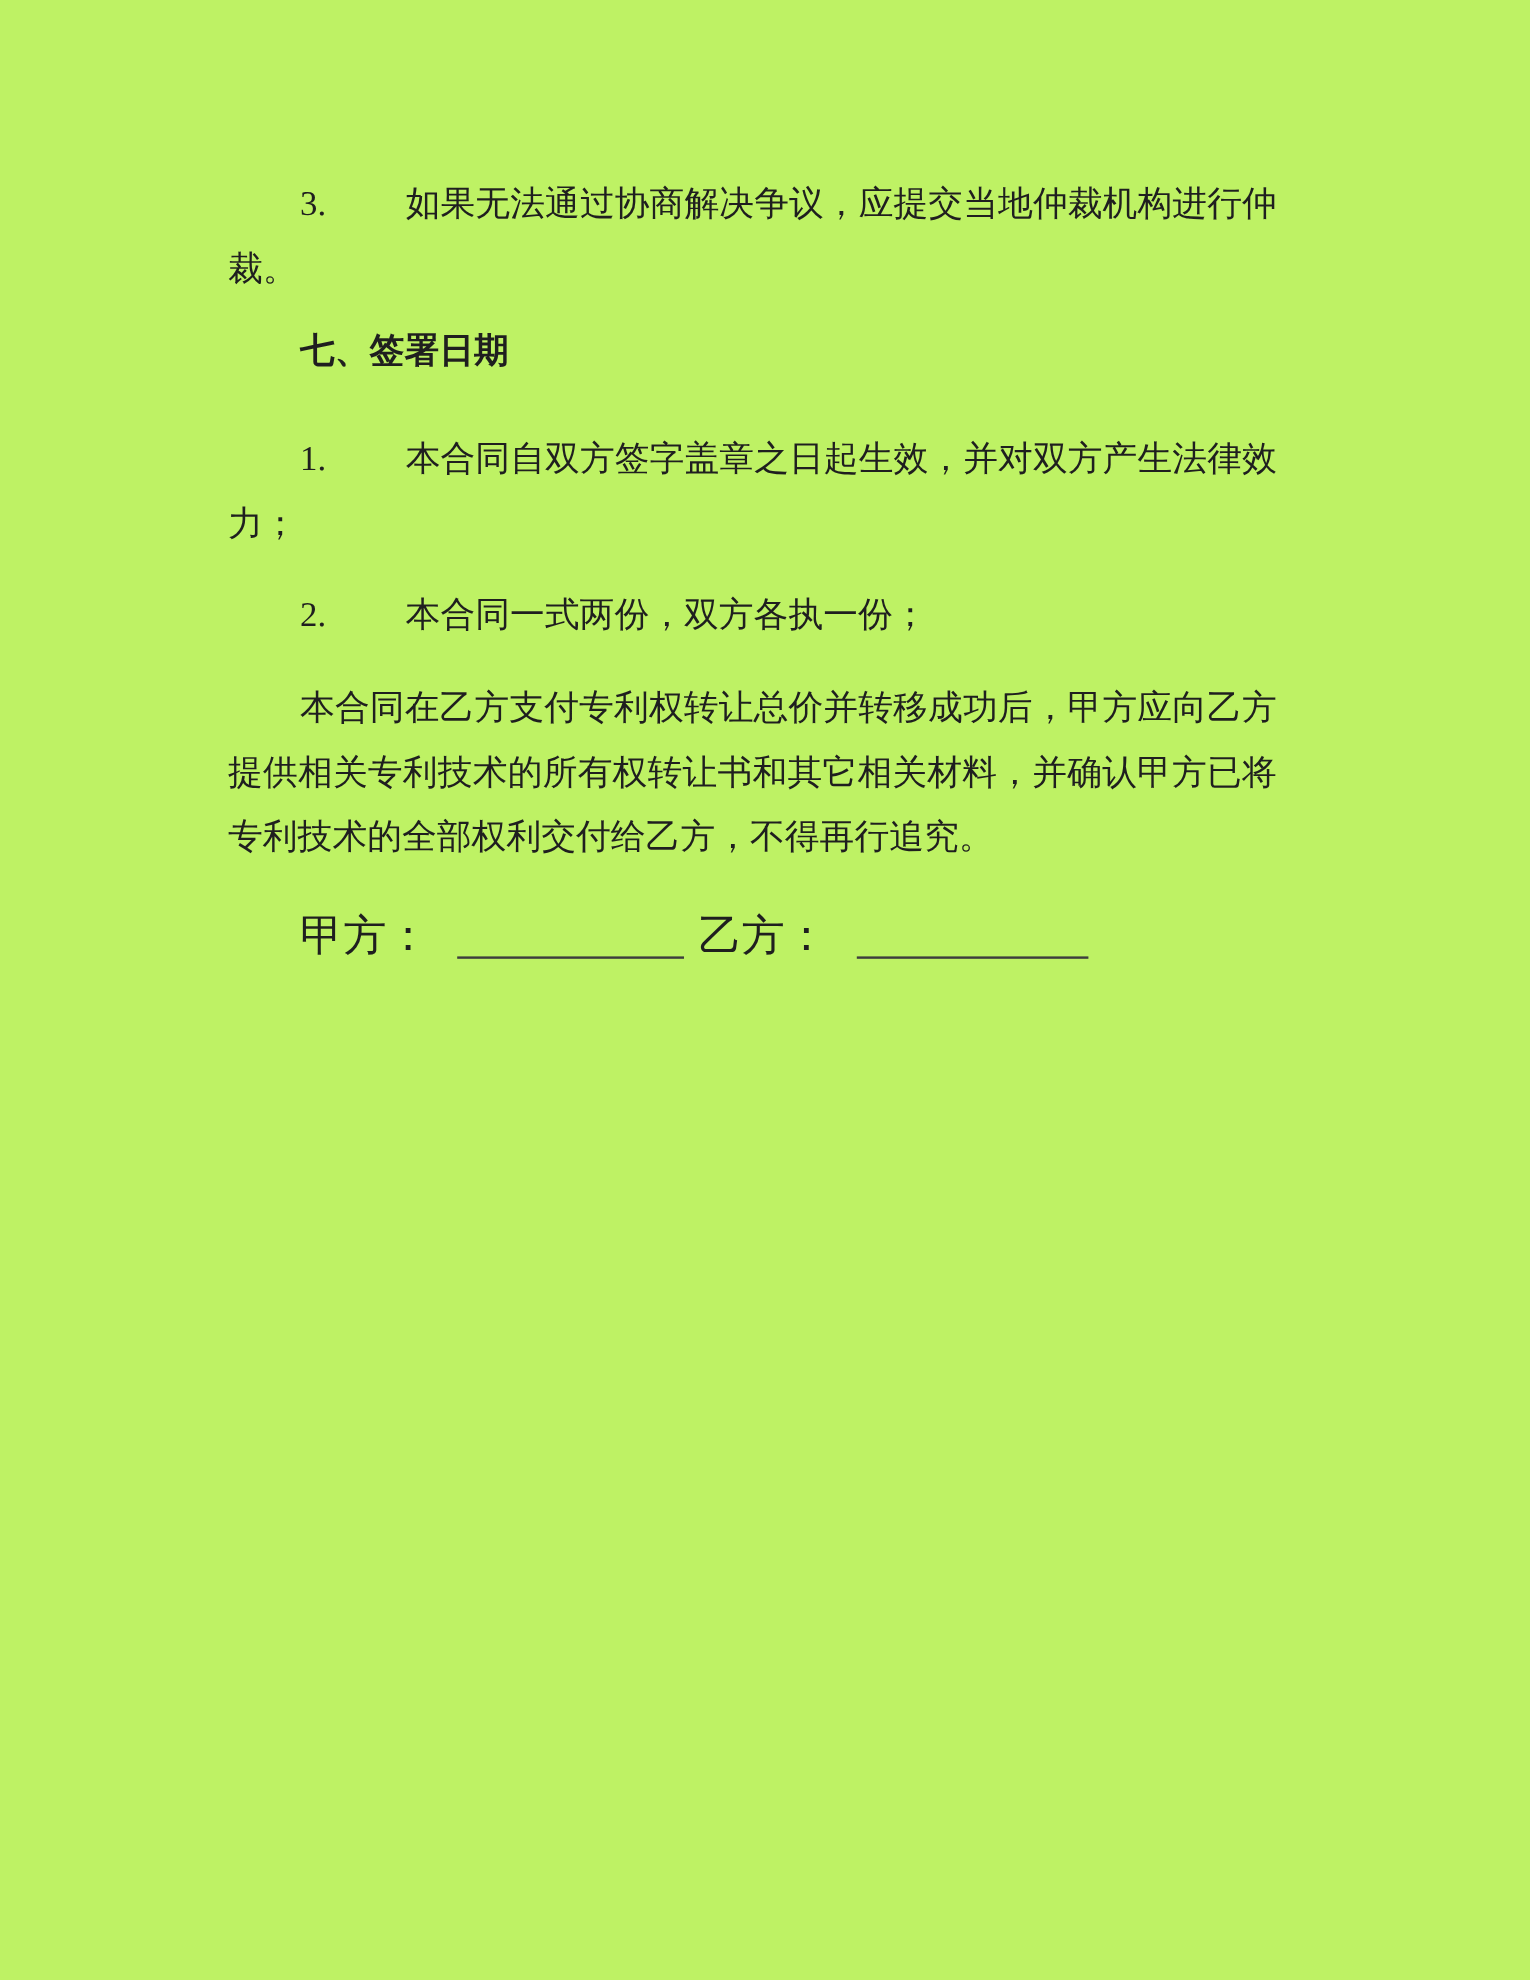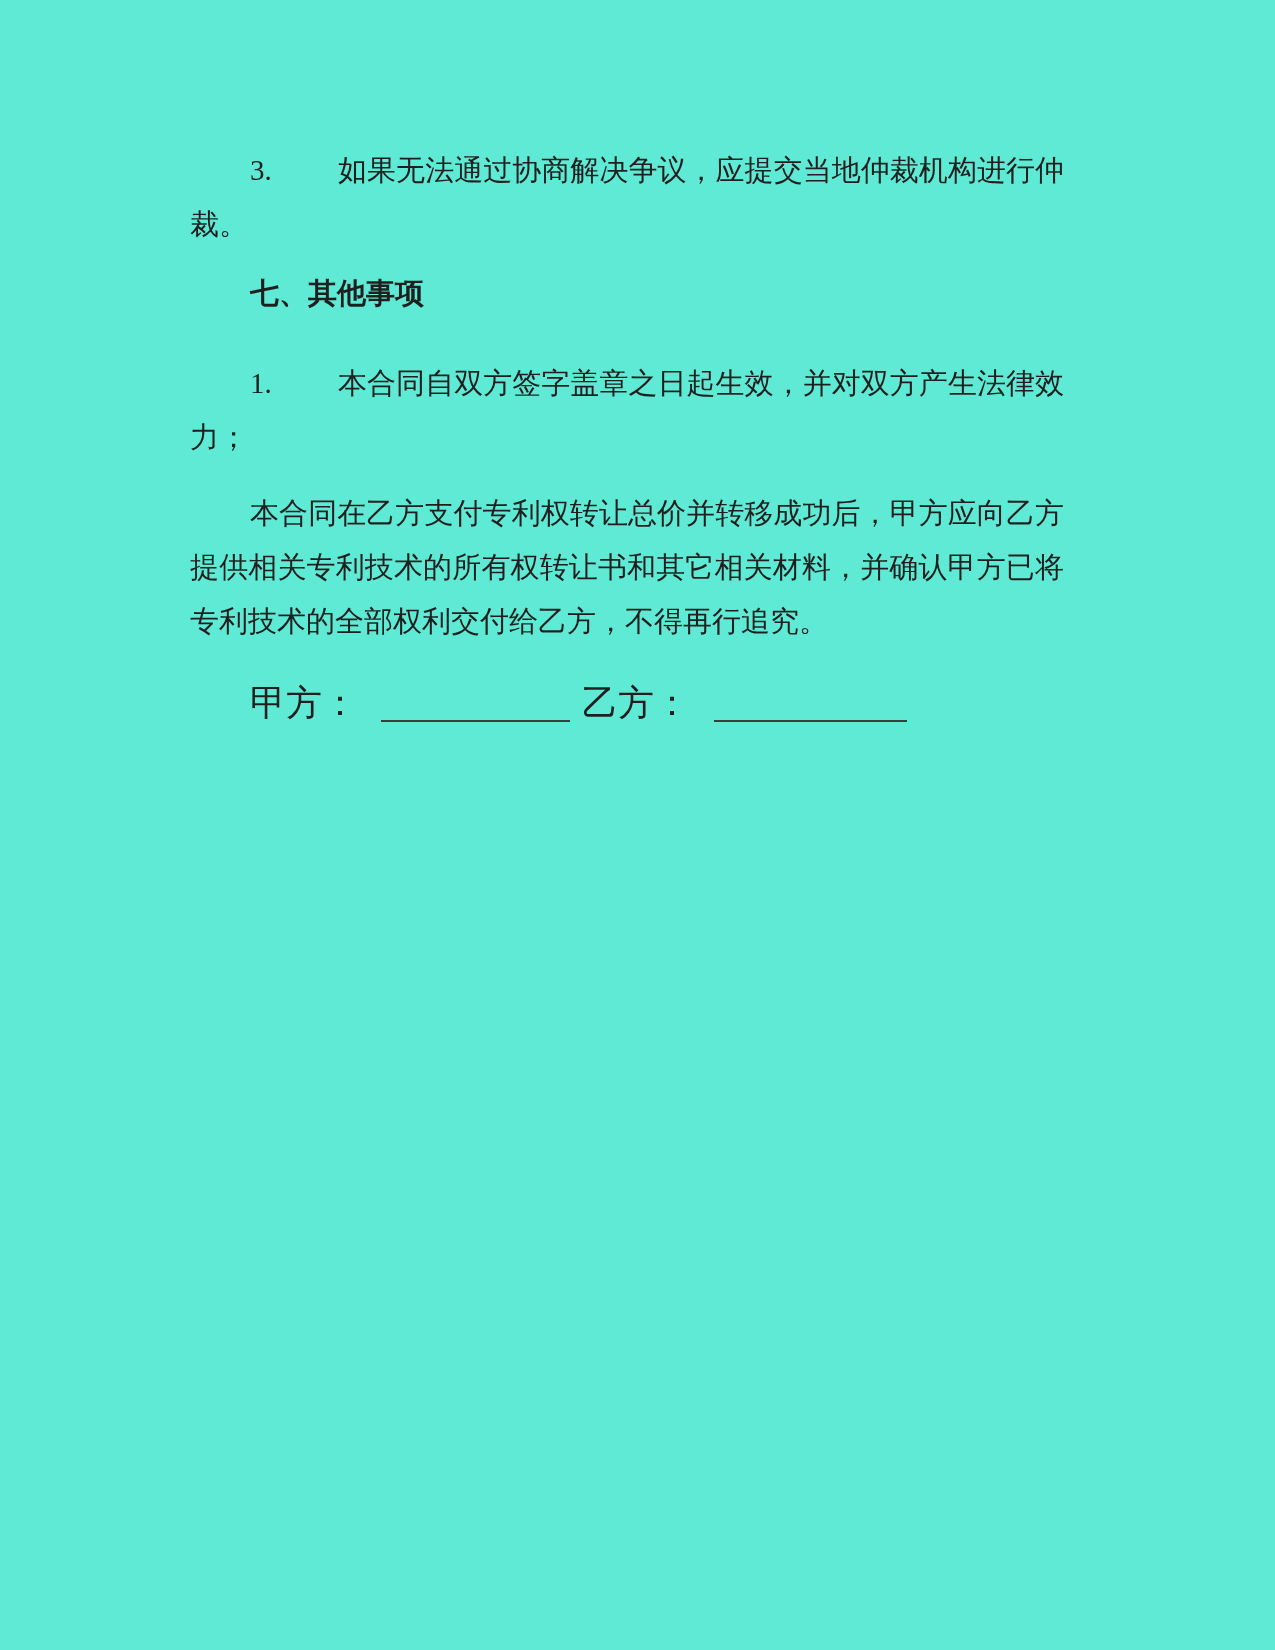--- a/index.html
+++ b/index.html
@@ -4,21 +4,21 @@
 <style>
   html, body {
     margin: 0;
     padding: 0;
     background: #ffffff;
   }
   .page {
     position: relative;
     width: 1275px;
     height: 1650px;
-    background: #5eead4;
+    background: #bef264;
     overflow: hidden;
     font-family: "Liberation Serif", "DejaVu Serif", serif;
     color: #1f1f1f;
   }
   .content {
     position: absolute;
     left: 190px;
     top: 143px;
     width: 874px;
   }
@@ -70,24 +70,25 @@
   .gap38 { margin-left: 38px; }
 </style>
 </head>
 <body>
 
 <div class="page">
   <div class="content">
 
     <p class="para mb15"><span class="num">3.</span><span>如果无法通过协商解决争议，应提交当地仲裁机构进行仲裁。</span></p>
 
-    <h2 class="heading mb36">七、其他事项</h2>
+    <h2 class="heading mb36">七、签署日期</h2>
 
     <p class="para mb22"><span class="num">1.</span><span>本合同自双方签字盖章之日起生效，并对双方产生法律效力；</span></p>
 
+    <p class="para mb23"><span class="num">2.</span><span>本合同一式两份，双方各执一份；</span></p>
 
 
     <p class="para mb28">本合同在乙方支付专利权转让总价并转移成功后，甲方应向乙方提供相关专利技术的所有权转让书和其它相关材料，并确认甲方已将专利技术的全部权利交付给乙方，不得再行追究。</p>
 
     <p class="sig-row mb23"><span>甲方：</span><span class="sig-line line-a1"></span><span class="gap12">乙方：</span><span class="sig-line line-b1"></span></p>
 
 
   </div>
 </div>
 

